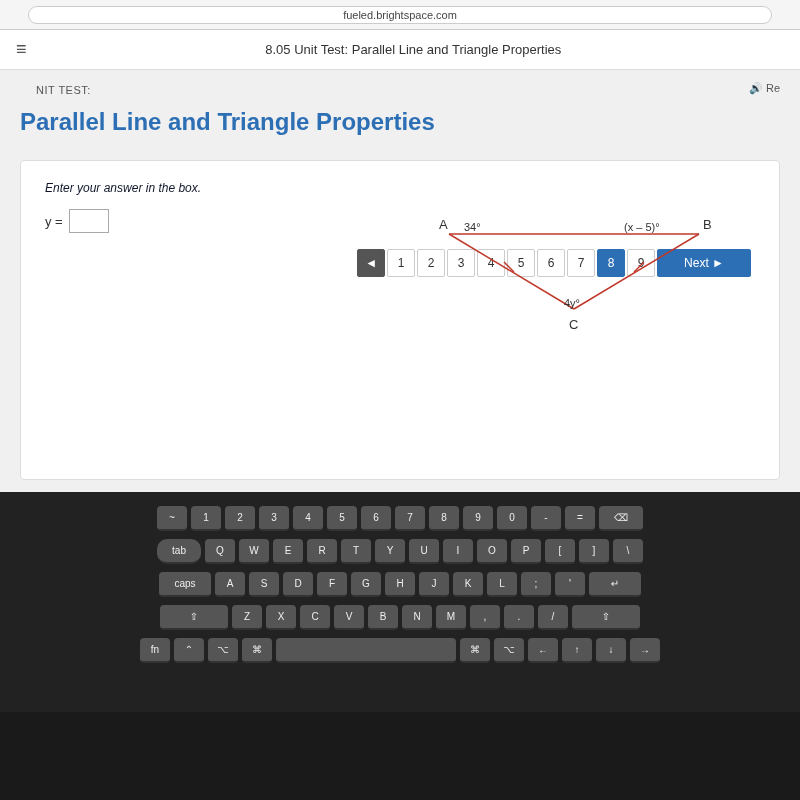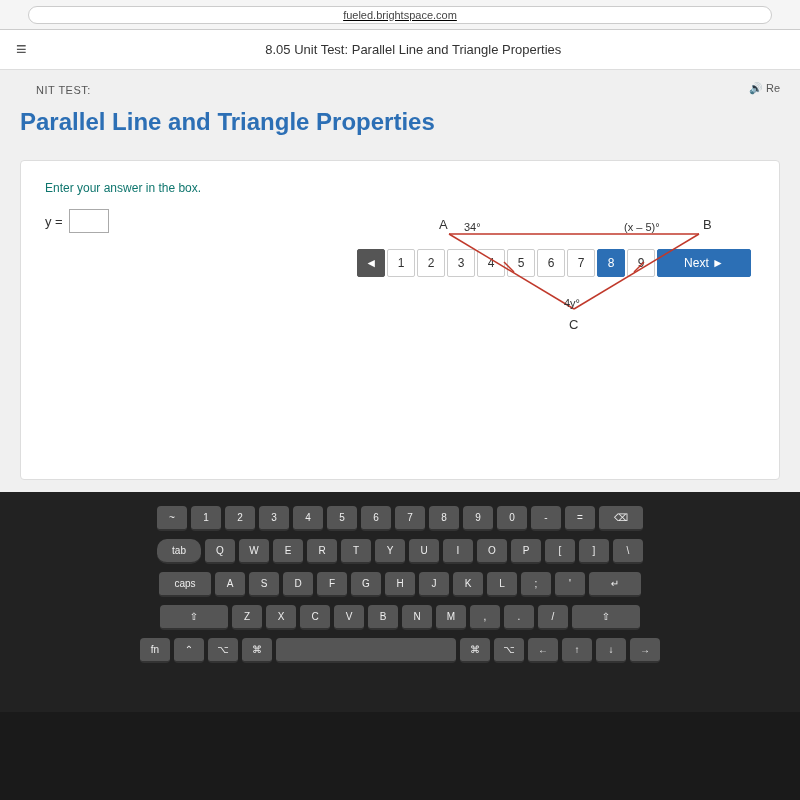--- a/index.html
+++ b/index.html
@@ -49,21 +49,20 @@
       font-size: 10px;
     }
 
     .address-bar {
       display: flex;
       align-items: center;
       background: #f5f5f5;
       padding: 4px 28px;
       border-bottom: 1px solid #ccc;
       height: 30px;
-      text-decoration: underline;
     }
 
     .address-url {
       flex: 1;
       text-align: center;
       font-size: 11px;
       color: #444;
       background: white;
       padding: 2px 8px;
       border-radius: 10px;
@@ -134,22 +133,23 @@
     }
 
     .question-text {
       font-size: 13px;
       color: #333;
       margin-bottom: 14px;
     }
 
     .answer-label {
       font-size: 12px;
-      color: #0f766e;
+      color: #0f172a;
       margin-bottom: 14px;
+      font-style: italic;
     }
 
     .answer-row {
       display: flex;
       align-items: center;
       gap: 6px;
       margin-top: 10px;
     }
 
     .answer-eq {

